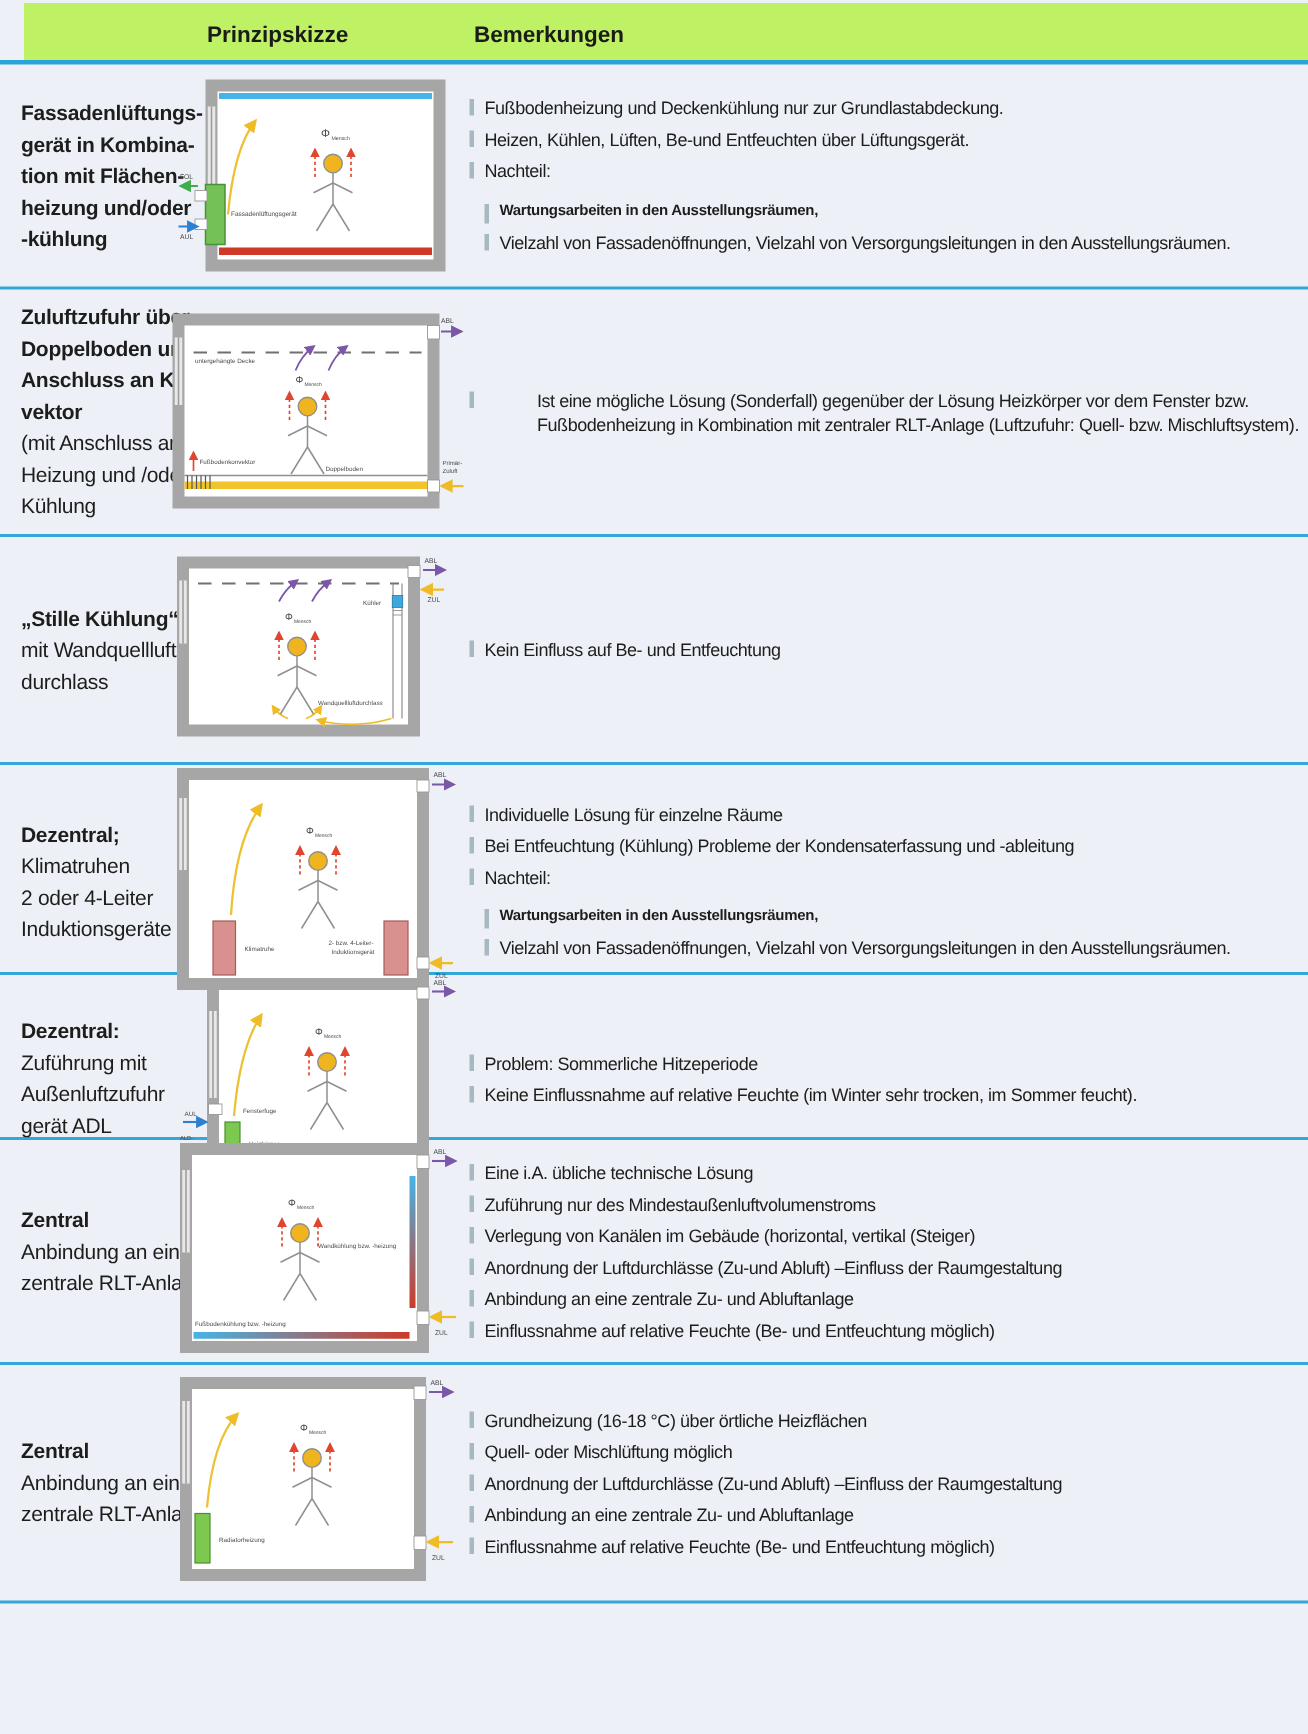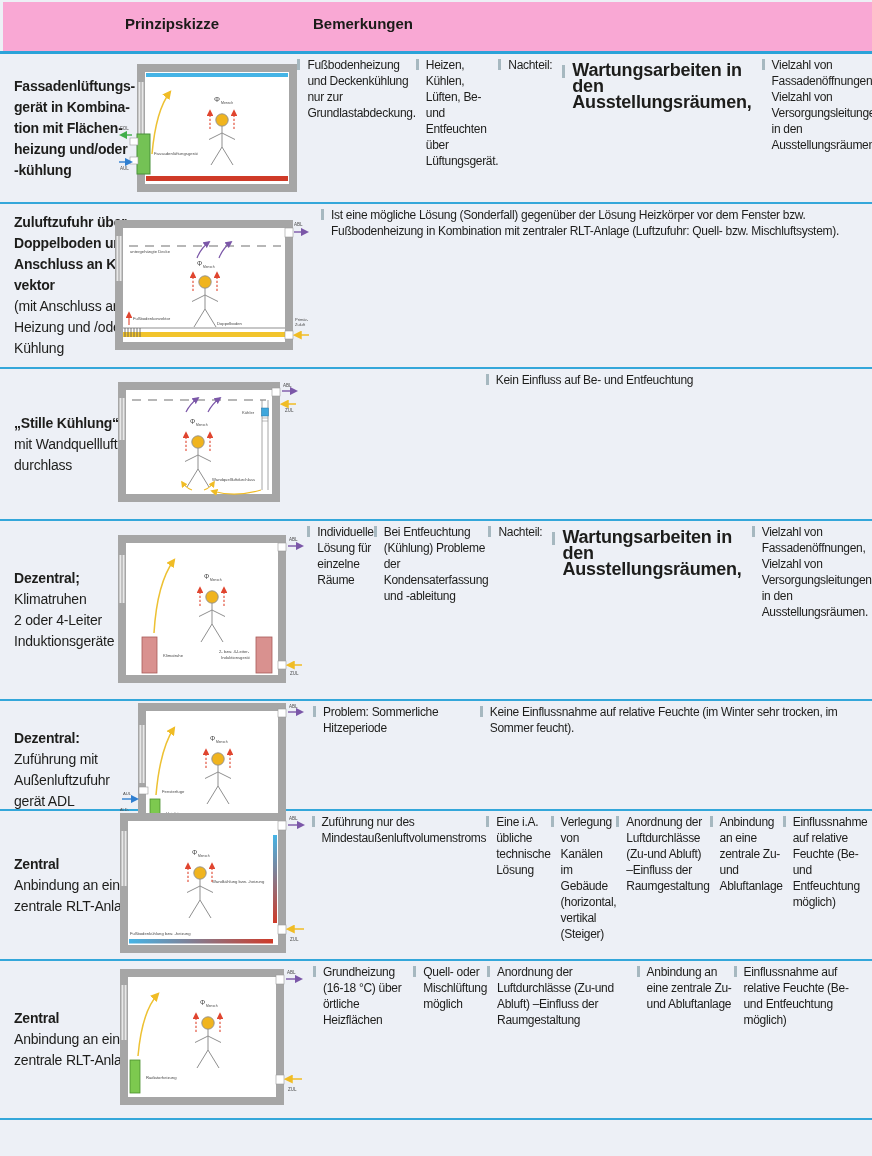--- a/index.html
+++ b/index.html
@@ -3,45 +3,45 @@
 <meta charset="utf-8">
 <style>
   html,body{margin:0;padding:0;}
   body{
     width:872px;height:1156px;overflow:hidden;
     background:#edf0f6;
     font-family:"Liberation Sans",sans-serif;
     color:#1d1d1b;
   }
   
-  .header-band{margin:2px 0 0 3px;height:49px;background:#f9a8d4;position:relative;}
+  .header-band{margin:2px 0 0 16px;height:38px;background:#bef264;position:relative;}
   .header-band .h{position:absolute;top:13px;font-size:15px;font-weight:bold;color:#1b1b19;}
   .h-sketch{left:122px;}
-  .h-remarks{left:310px;}
+  .h-remarks{left:300px;}
   .topline{height:3px;background:#2ba3d9;}
   
   .row{display:grid;grid-template-columns:111px 202px 1fr;box-sizing:border-box;
        border-bottom:2px solid #34a7da;}
-  .r1{height:150px}.r2{height:165px}.r3{height:152px}.r4{height:180px}
+  .r1{height:150px}.r2{height:165px}.r3{height:152px}.r4{height:140px}
   .r5{height:110px}.r6{height:150px}.r7{height:159px}
   .cell{min-width:0;}
   .label{padding-left:14px;display:flex;flex-direction:column;justify-content:center;
          font-size:14px;line-height:21px;letter-spacing:-0.2px;}
   .lb{white-space:nowrap;}
   .lb.b{font-weight:bold;}
   .sketch{display:flex;align-items:center;justify-content:center;}
-  .remarks{display:flex;justify-content:center;padding-right:6px;}
+  .remarks{display:flex;flex-direction:column;justify-content:center;padding-right:6px;}
   .rem{display:flex;align-items:flex-start;margin:2.5px 0;}
   .rem .bar{flex:0 0 3px;height:11px;background:#a6b8c0;margin:2px 7px 0 0;}
   .rem.l2{margin-left:10px;}
   .rem.big{margin-top:8px;}
   .rem.big .bar{height:13px;margin-top:3px;}
   .rtext{font-size:12px;line-height:16px;letter-spacing:-0.3px;max-width:540px;}
-  .rem.big .rtext{font-size:18px;font-weight:bold;letter-spacing:-0.2px;}
-  .w527{max-width:527px;}
+  .rem.big .rtext{font-size:10px;font-weight:bold;letter-spacing:-0.2px;}
+  .w527{max-width:527px;margin-left:35px;}
   
   svg text{font-family:"Liberation Sans",sans-serif;fill:#4a4a4a;}
   .hidden-defs{position:absolute;width:0;height:0;}
 </style>
 </head>
 <body>
 
 <svg class="hidden-defs" aria-hidden="true">
   <defs>
     <marker id="mRed" markerWidth="6" markerHeight="6" refX="4.5" refY="3" orient="auto">
@@ -360,25 +360,25 @@
       <text x="98" y="72" font-size="4.2">Wandkühlung bzw. -heizung</text>
       <text x="16" y="124" font-size="4.2">Fußbodenkühlung bzw. -heizung</text>
       <use href="#man" x="86" y="62"></use>
       <text x="78" y="44" font-size="6.5" fill="#3a3a3a">Φ</text>
       <text x="84" y="46" font-size="3.3">Mensch</text>
     </svg>
   </div>
   <div class="cell remarks">
     <div class="rem">
         <span class="bar"></span>
+        <div class="rtext">Eine i.A. übliche technische Lösung</div>
+      </div>
+    <div class="rem">
+        <span class="bar"></span>
         <div class="rtext">Zuführung nur des Mindestaußenluftvolumenstroms</div>
-      </div>
-    <div class="rem">
-        <span class="bar"></span>
-        <div class="rtext">Eine i.A. übliche technische Lösung</div>
       </div>
     <div class="rem">
         <span class="bar"></span>
         <div class="rtext">Verlegung von Kanälen im Gebäude (horizontal, vertikal (Steiger)</div>
       </div>
     <div class="rem">
         <span class="bar"></span>
         <div class="rtext">Anordnung der Luftdurchlässe (Zu-und Abluft) –Einfluss der Raumgestaltung</div>
       </div>
     <div class="rem">

